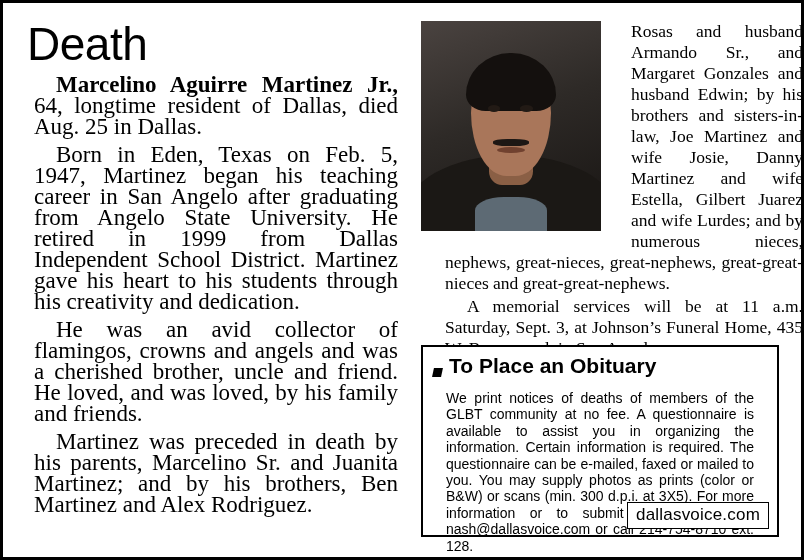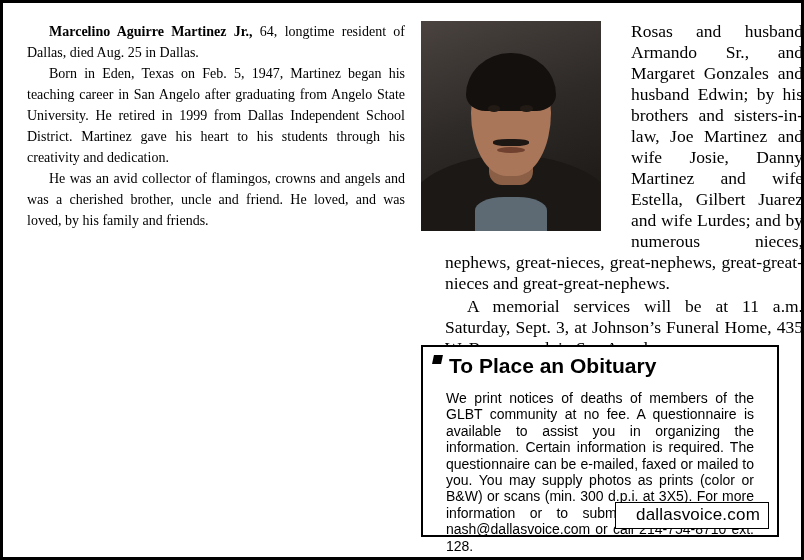--- a/index.html
+++ b/index.html
@@ -145,22 +145,22 @@
     background: #5d6a74;
     border-radius: 40% 40% 0 0;
   }
   
   .right-wrap-spacer {
     float: left;
     width: 186px;
     height: 212px;
   }
   p.body {
-    margin: 0;
-    font-size: 14px;
+    margin: 7px;
+    font-size: 23px;
     line-height: 21px;
     text-align: justify;
     text-indent: 22px;
     hyphens: auto;
   }
   p.body.first {
     text-indent: 22px;
   }
   .name-lead {
     font-weight: bold;
@@ -182,21 +182,21 @@
     padding: 8px 10px 6px 10px;
     background: #fff;
   }
   .obit-title {
     font-family: "Liberation Sans", sans-serif;
     font-weight: bold;
     font-size: 21px;
     line-height: 22px;
     margin: 0 0 5px 0;
     display: flex;
-    align-items: flex-start;
+    align-items: flex-end;
   }
   .sq-bullet {
     display: inline-block;
     width: 9px;
     height: 9px;
     background: #000;
     margin-right: 7px;
     transform: skewX(-12deg);
   }
   .obit-body {
@@ -205,42 +205,44 @@
     line-height: 16.4px;
     text-align: justify;
     margin: 13px;
     font-stretch: condensed;
   }
   .obit-footer {
     position: absolute;
     right: 8px;
     bottom: 6px;
     border: 1px solid #000;
-    padding: 2px 8px 3px 20px;
+    padding: 2px 8px 3px 8px;
     background: #fff;
   }
   .obit-site {
     font-family: "Liberation Sans", sans-serif;
     font-size: 17px;
     letter-spacing: 0.2px;
   }
 </style>
 </head>
 <body>
 
 <div id="page">
   <div class="inner">
 
     <div class="col-left">
+      <h1 class="headline">Death</h1>
 
       <p class="body first">
         <span class="name-lead">Marcelino Aguirre Martinez Jr.,</span><span> 64, longtime resident of Dallas, died Aug. 25 in Dallas.</span>
       </p>
       <p class="body">Born in Eden, Texas on Feb. 5, 1947, Martinez began his teaching career in San Angelo after graduating from Angelo State University. He retired in 1999 from Dallas Independent School District. Martinez gave his heart to his students through his creativity and dedication.</p>
       <p class="body">He was an avid collector of flamingos, crowns and angels and was a cherished brother, uncle and friend. He loved, and was loved, by his family and friends.</p>
+      <p class="body">Martinez was preceded in death by his parents, Marcelino Sr. and Juanita Martinez; and by his brothers, Ben Martinez and Alex Rodriguez.</p>
     </div>
 
     <div class="photo">
       <div class="photo-inner">
         <div class="ph-bg"></div>
         <div class="ph-shoulders"></div>
         <div class="ph-shirt"></div>
         <div class="ph-neck"></div>
         <div class="ph-face"></div>
         <div class="ph-hair"></div>

